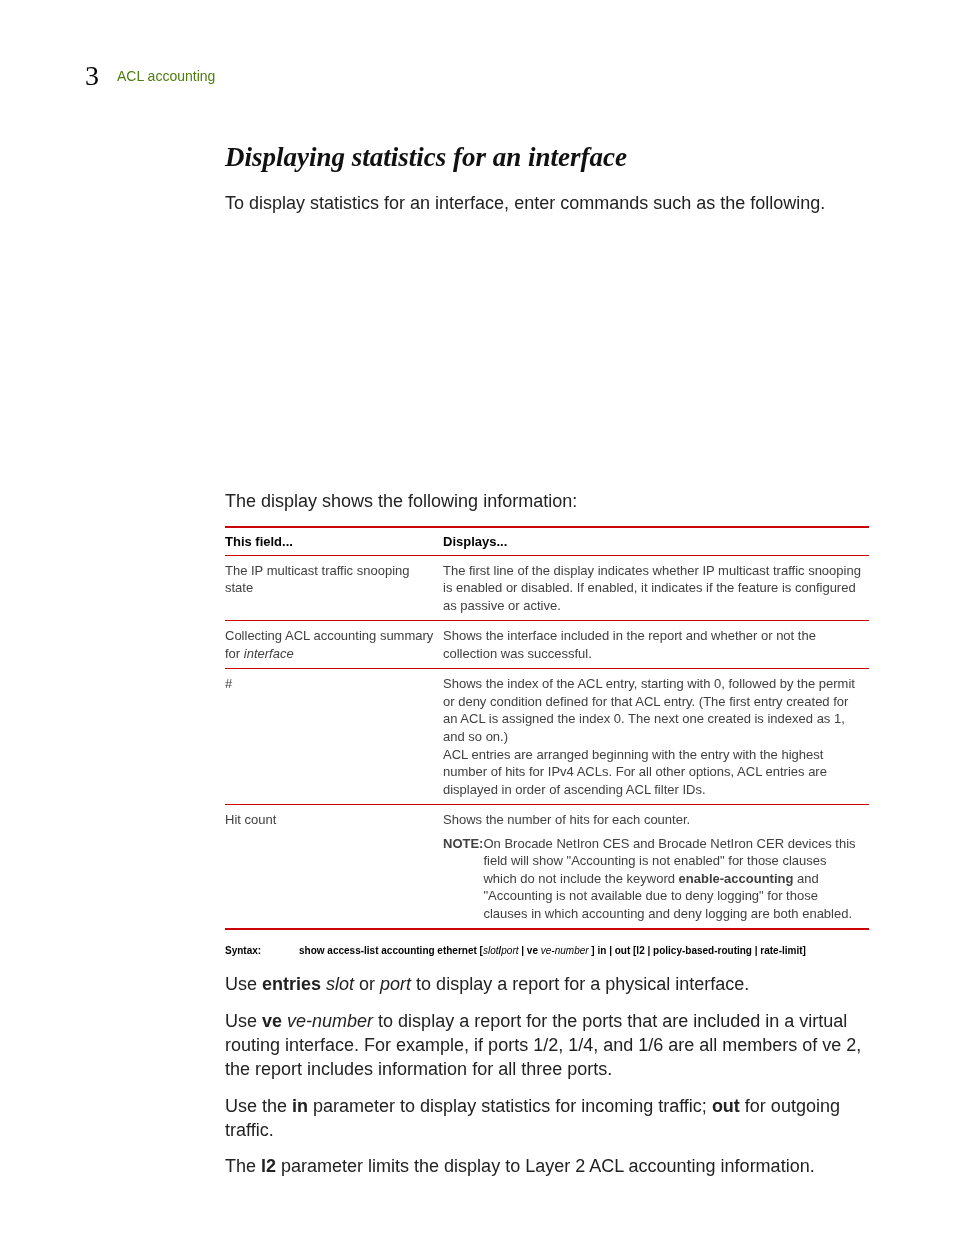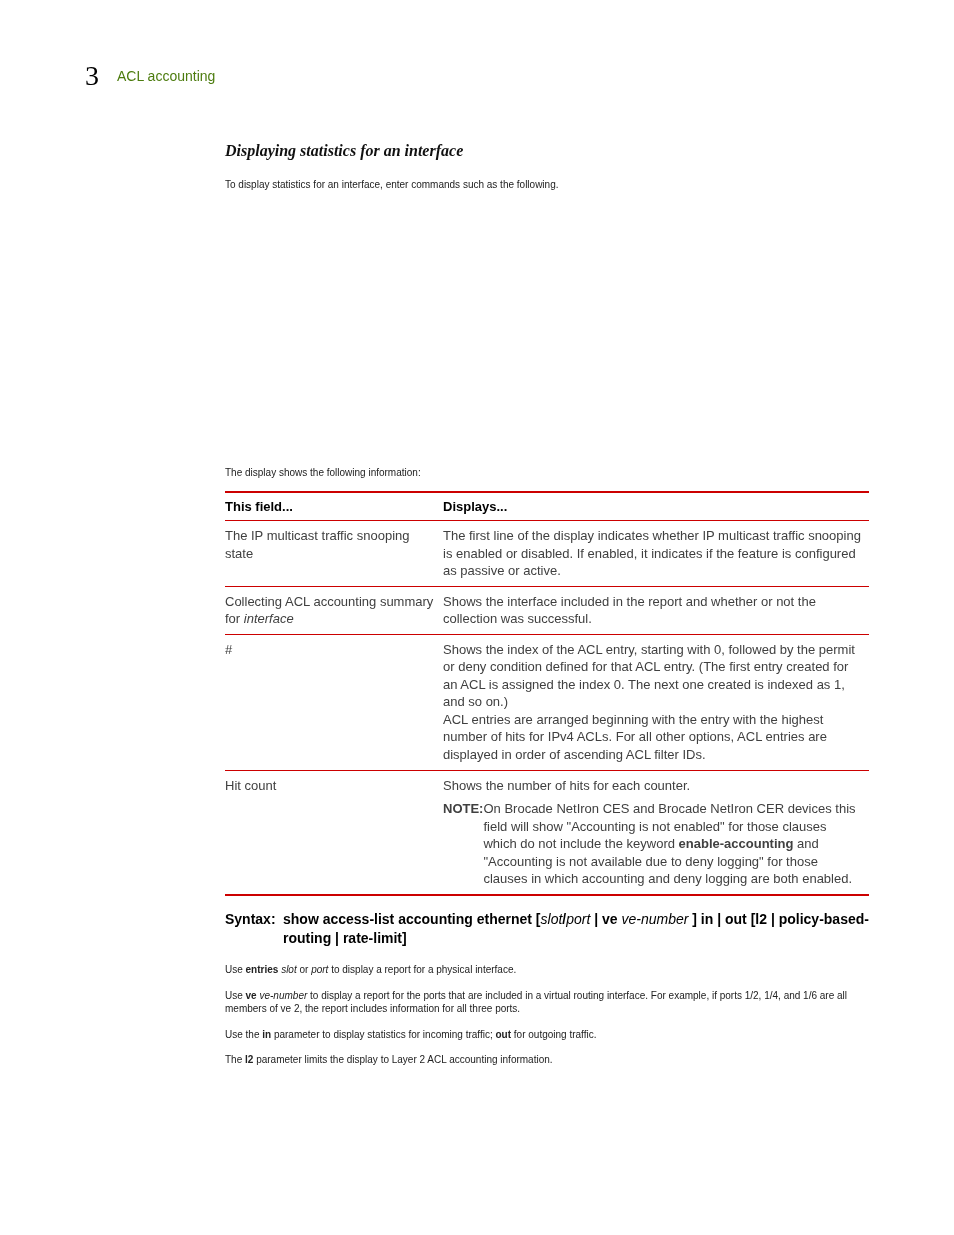--- a/index.html
+++ b/index.html
@@ -27,27 +27,27 @@
   .header-title {
     font-size: 14px;
     color: #4d7c0f;
   }
   .content {
     margin-left: 140px;
   }
   .section-title {
     font-family: Georgia, "Times New Roman", serif;
     font-style: italic;
-    font-size: 16px;
+    font-size: 27px;
     font-weight: bold;
     margin-bottom: 18px;
     color: #111;
   }
   .para {
-    font-size: 10px;
+    font-size: 18px;
     line-height: 1.35;
     margin: 12px 0;
     color: #222;
   }
   .spacer-block {
     height: 250px;
   }
   table.info {
     width: 100%;
     border-collapse: collapse;
@@ -81,23 +81,24 @@
   }
   .note-label {
     font-weight: bold;
     flex: 0 0 auto;
   }
   .note-text {
     flex: 1 1 auto;
   }
   .syntax-block {
     display: flex;
-    font-size: 14px;
+    font-size: 10px;
     line-height: 1.4;
     margin: 14px 0 14px 0;
+    gap: 16px;
   }
   .syntax-label {
     font-weight: bold;
     flex: 0 0 58px;
   }
   .syntax-body {
     flex: 1 1 auto;
   }
   .bold { font-weight: bold; }
   .ital { font-style: italic; }

